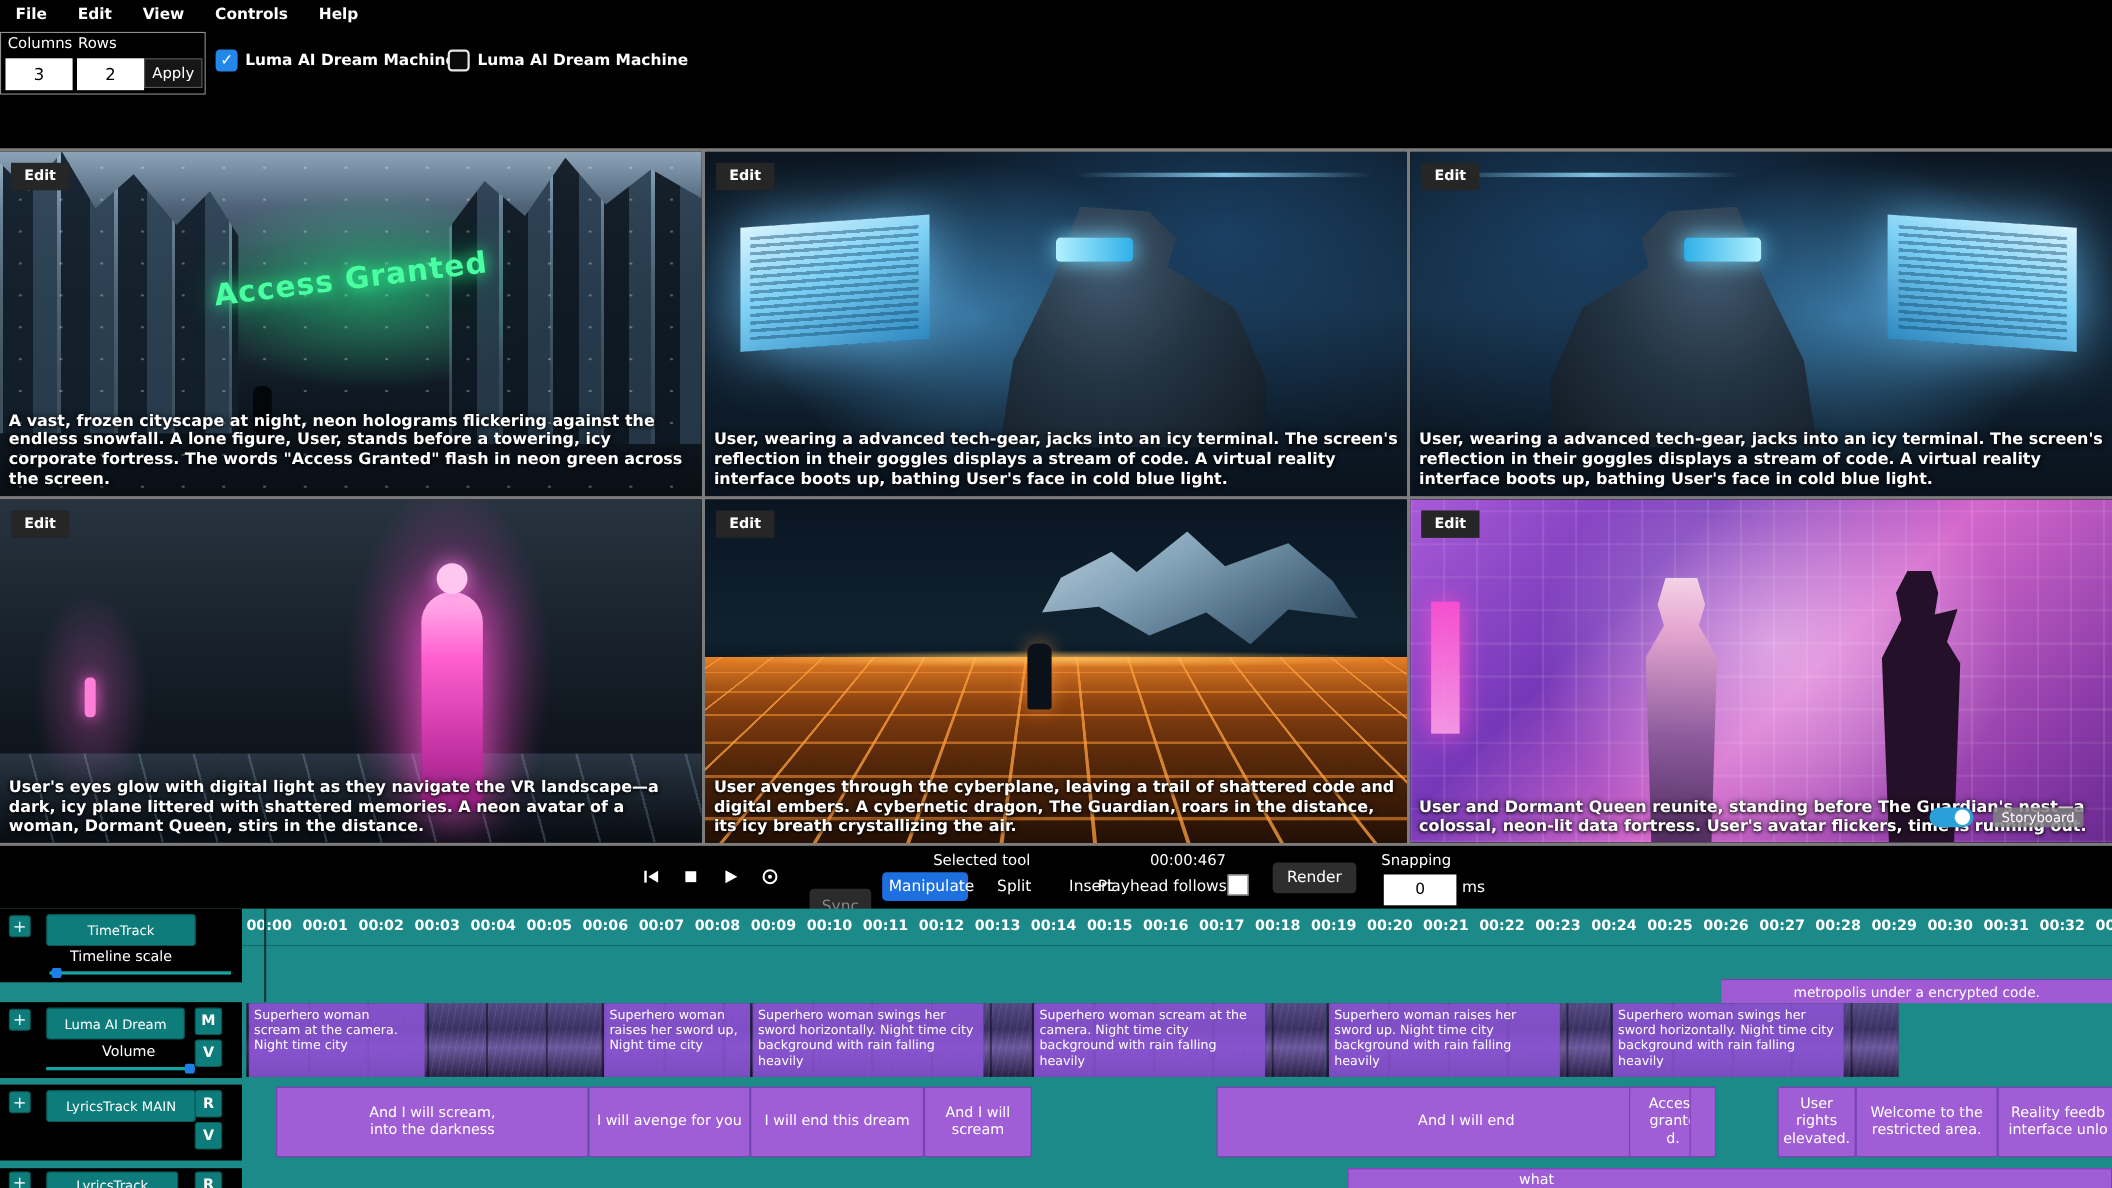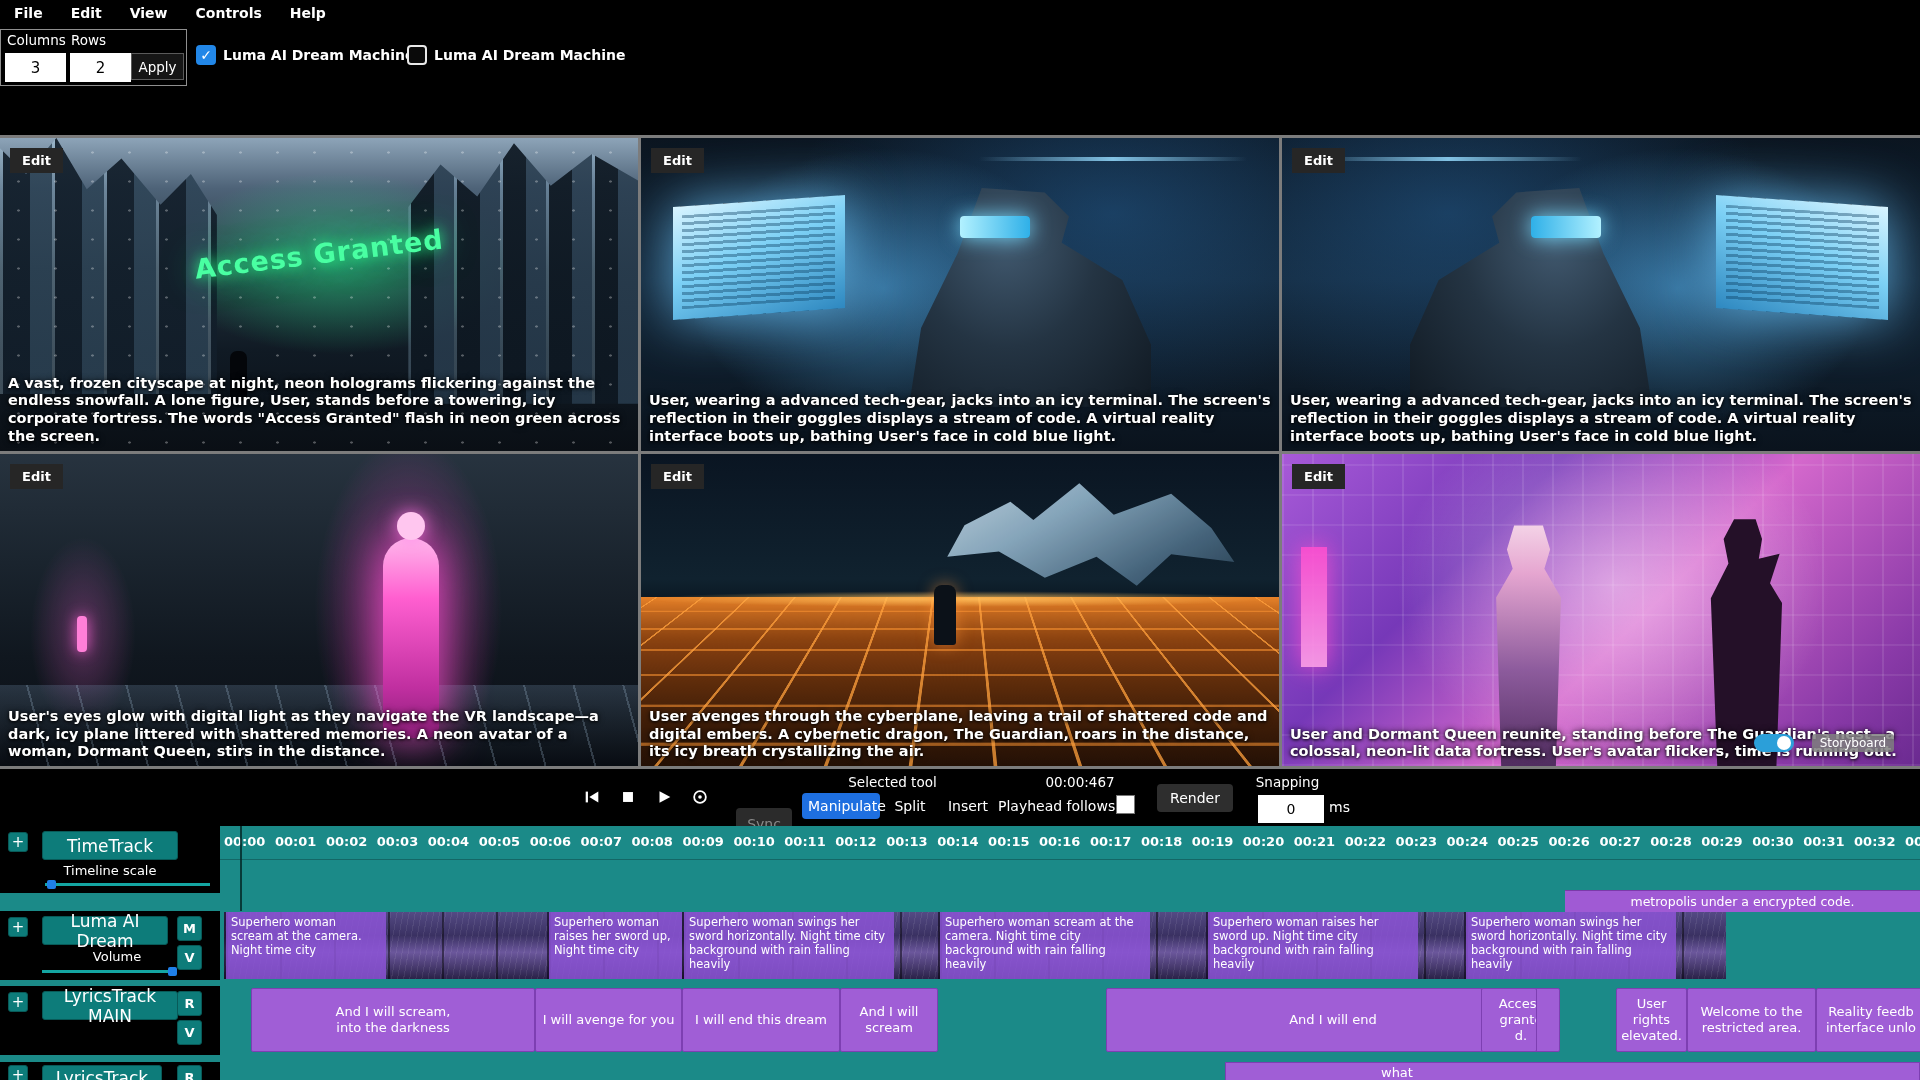--- a/index.html
+++ b/index.html
@@ -132,21 +132,21 @@
   .t-btn{position:absolute;background:transparent;border:none;padding:16px;display:flex;align-items:center;justify-content:center;margin-top:24px;}
   .t-fs{left:12px;top:16px;width:26px;height:26px;}
   .play-group{position:absolute;left:580px;top:16px;display:flex;gap:12px;}
   .pg-btn{width:24px;height:24px;background:transparent;border:none;padding:0;display:flex;align-items:center;justify-content:center;}
   .t-sync{left:736px;top:15px;width:56px;height:28px;background:#2b2b2b;color:#8a8a8a;border:none;
           border-radius:4px;font-size:14px;font-family:inherit;}
   .t-label{position:absolute;font-size:13.5px;color:#fff;}
   .t-seltool{left:820px;top:5px;width:145px;text-align:center;}
   .t-time{left:1020px;top:5px;width:120px;text-align:center;}
   .t-snaplabel{left:1240px;top:5px;width:95px;text-align:center;}
-  .t-tools{position:absolute;left:802px;top:24px;display:flex;gap:4px;}
+  .t-tools{position:absolute;left:802px;top:24px;display:flex;gap:16px;}
   .tool-btn{height:26px;border:none;border-radius:4px;color:#fff;font-size:14px;font-family:inherit;background:transparent;}
   .tool-active{background:#1e6fe0;width:78px;}
   .tool-split{width:52px;} .tool-insert{width:56px;}
   .t-pf{left:998px;top:29px;font-size:14px;}
   .t-pfcheck{position:absolute;left:1116px;top:26px;width:19px;height:19px;background:#fff;border:1px solid #777;box-sizing:border-box;}
   .t-render{left:1157px;top:15px;width:76px;height:28px;background:#2e2e2e;color:#fff;border:none;
             border-radius:4px;font-size:14px;font-family:inherit;position:absolute;}
   .t-snapinput{position:absolute;left:1258px;top:26px;width:62px;height:26px;background:#fff;color:#000;
                border:none;font-size:14px;text-align:center;font-family:inherit;}
   .t-ms{left:1329px;top:30px;font-size:14px;}
@@ -158,21 +158,21 @@
   .playhead{position:absolute;left:240px;top:0;width:2px;height:85px;background:rgba(4,44,44,.85);}
   .ov-clip{position:absolute;left:1565px;top:64px;width:355px;height:21px;background:#a05ad4;
            border-top:1px solid #7a3aa8;color:#fff;font-size:12.5px;line-height:21px;text-align:center;overflow:hidden;}
   .hdr{position:absolute;left:0;width:220px;background:#000;}
   .hdr-time{top:0;height:67px;} .hdr-video{top:85px;height:69px;}
   .hdr-lyr1{top:160px;height:69px;} .hdr-lyr2{top:236px;height:18px;}
   .add-btn{position:absolute;left:8px;top:6px;width:20px;height:20px;background:#0d7c7a;border:1px solid #085a58;
            color:#fff;font-size:15px;line-height:1;display:flex;align-items:center;justify-content:center;
            border-radius:3px;padding:0;font-family:inherit;}
   .name-btn{position:absolute;left:42px;top:5px;height:29px;background:#0d7c7a;border:1px solid #085a58;
-            border-radius:3px;color:#fff;font-size:17px;display:flex;align-items:center;justify-content:center;
+            border-radius:3px;color:#fff;font-size:12px;display:flex;align-items:center;justify-content:center;
             padding:0;font-family:inherit;}
   .nb-time{width:136px;} .nb-video{width:126px;} .nb-lyr1{width:136px;} .nb-lyr2{width:120px;top:3px;height:26px;}
   .sq-btn{position:absolute;left:177px;width:25px;height:25px;background:#0d7c7a;border:1px solid #085a58;
           border-radius:3px;color:#fff;font-size:13px;font-weight:700;display:flex;align-items:center;
           justify-content:center;padding:0;font-family:inherit;}
   .sq-top{top:5px;} .sq-bot{top:34px;} .sq-lyr2{top:3px;}
   .sub-label{position:absolute;color:#fff;font-size:13px;text-align:center;}
   .sl-scale{left:10px;width:200px;top:37px;}
   .sl-volume{left:17px;width:200px;top:38px;}
   .slider{position:absolute;height:3px;background:#14a5a2;}

